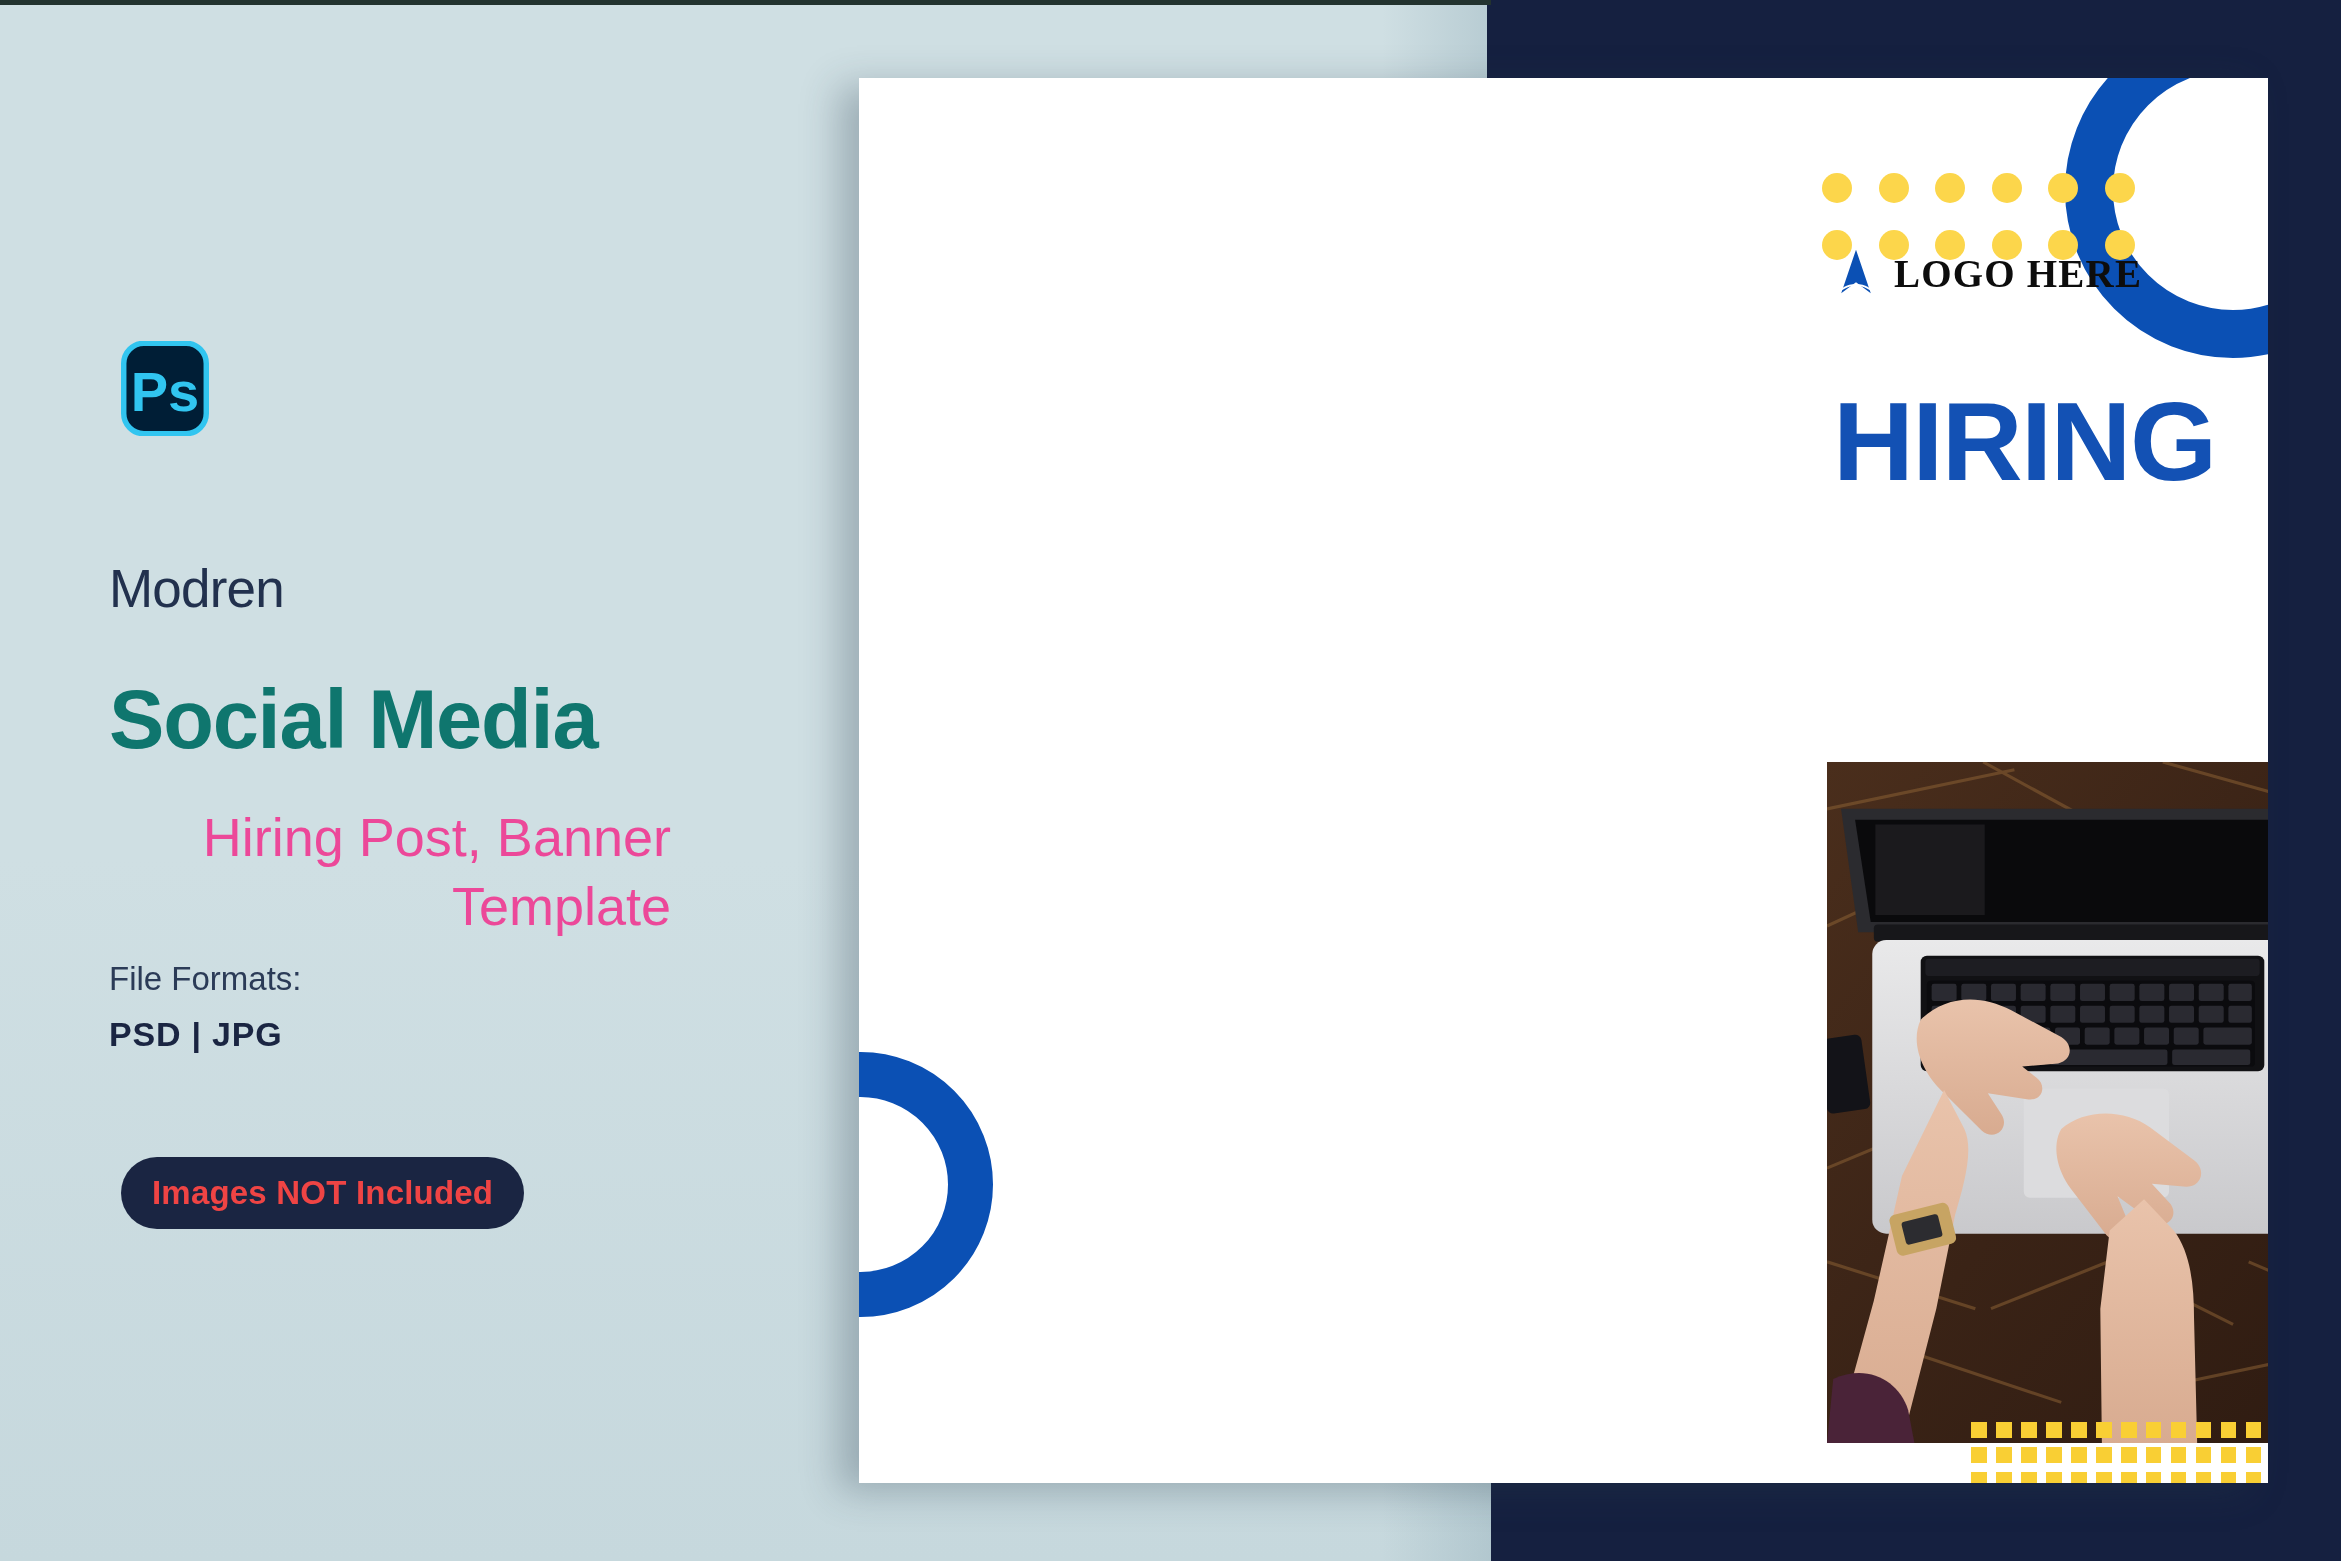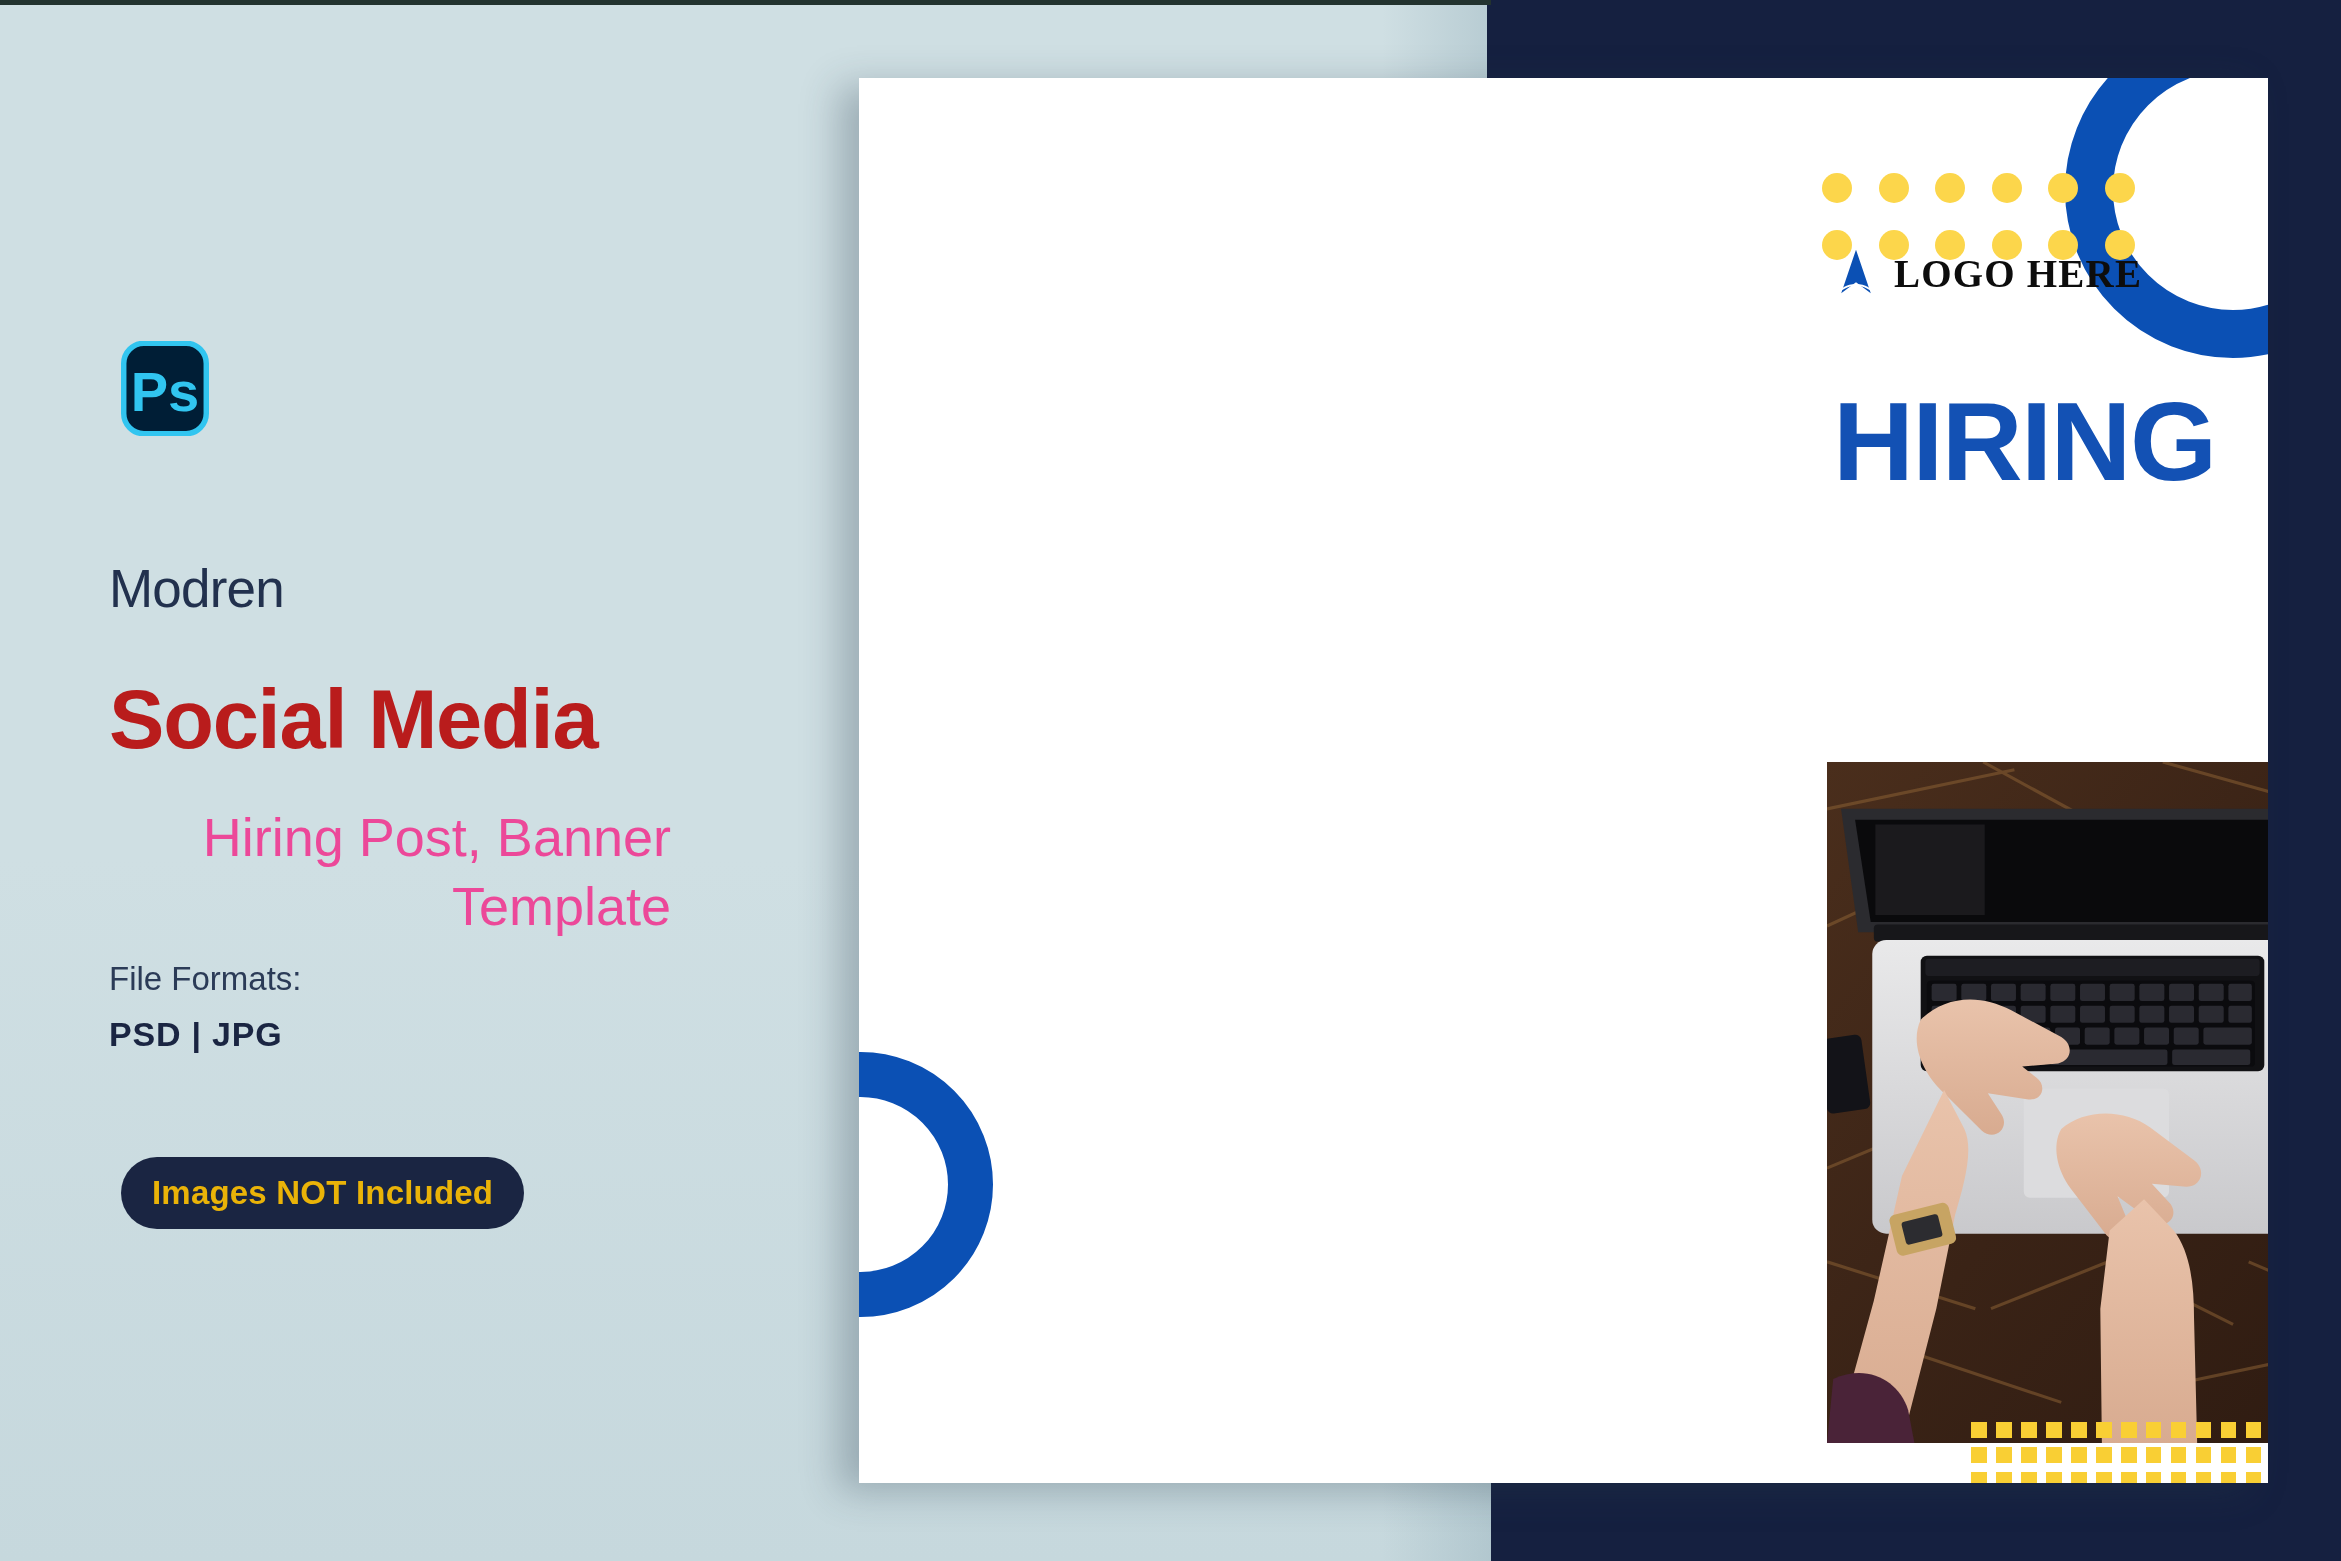--- a/index.html
+++ b/index.html
@@ -101,38 +101,38 @@
   }
   .ps-icon svg{ display:block; width:100%; height:100%; }
 
   .title-light{
     position:absolute; left:109px; top:562px;
     font-size:53px; font-weight:400; color:#22314e; letter-spacing:-0.8px;
     line-height:1;
   }
   .title-bold{
     position:absolute; left:109px; top:678px;
-    font-size:83px; font-weight:700; color:#b91c1c; letter-spacing:-1.2px;
+    font-size:83px; font-weight:700; color:#0f766e; letter-spacing:-1.2px;
     line-height:1;
   }
   .subtitle{
     position:absolute; left:109px; top:803px; width:562px;
     font-size:54px; font-weight:400; color:#ec4899; line-height:1.28;text-align:right;
   }
   .ff-label{
     position:absolute; left:109px; top:960px;
     font-size:33px; color:#2b3b57;
   }
   .ff-value{
     position:absolute; left:109px; top:1015px;
     font-size:34px; font-weight:700; color:#1a2542; letter-spacing:0.8px;
   }
   .pill{
     position:absolute; left:121px; top:1157px;
-    background:#1a2542; color:#eab308;
+    background:#1a2542; color:#ef4444;
     border-radius:37px; padding:17px 31px;
     font-size:33px; font-weight:600; letter-spacing:0.2px;
     display:inline-block;
   }
 </style>
 </head>
 <body>
 
 <div class="bg-navy-right"></div>
 <div class="bg-light"></div>

